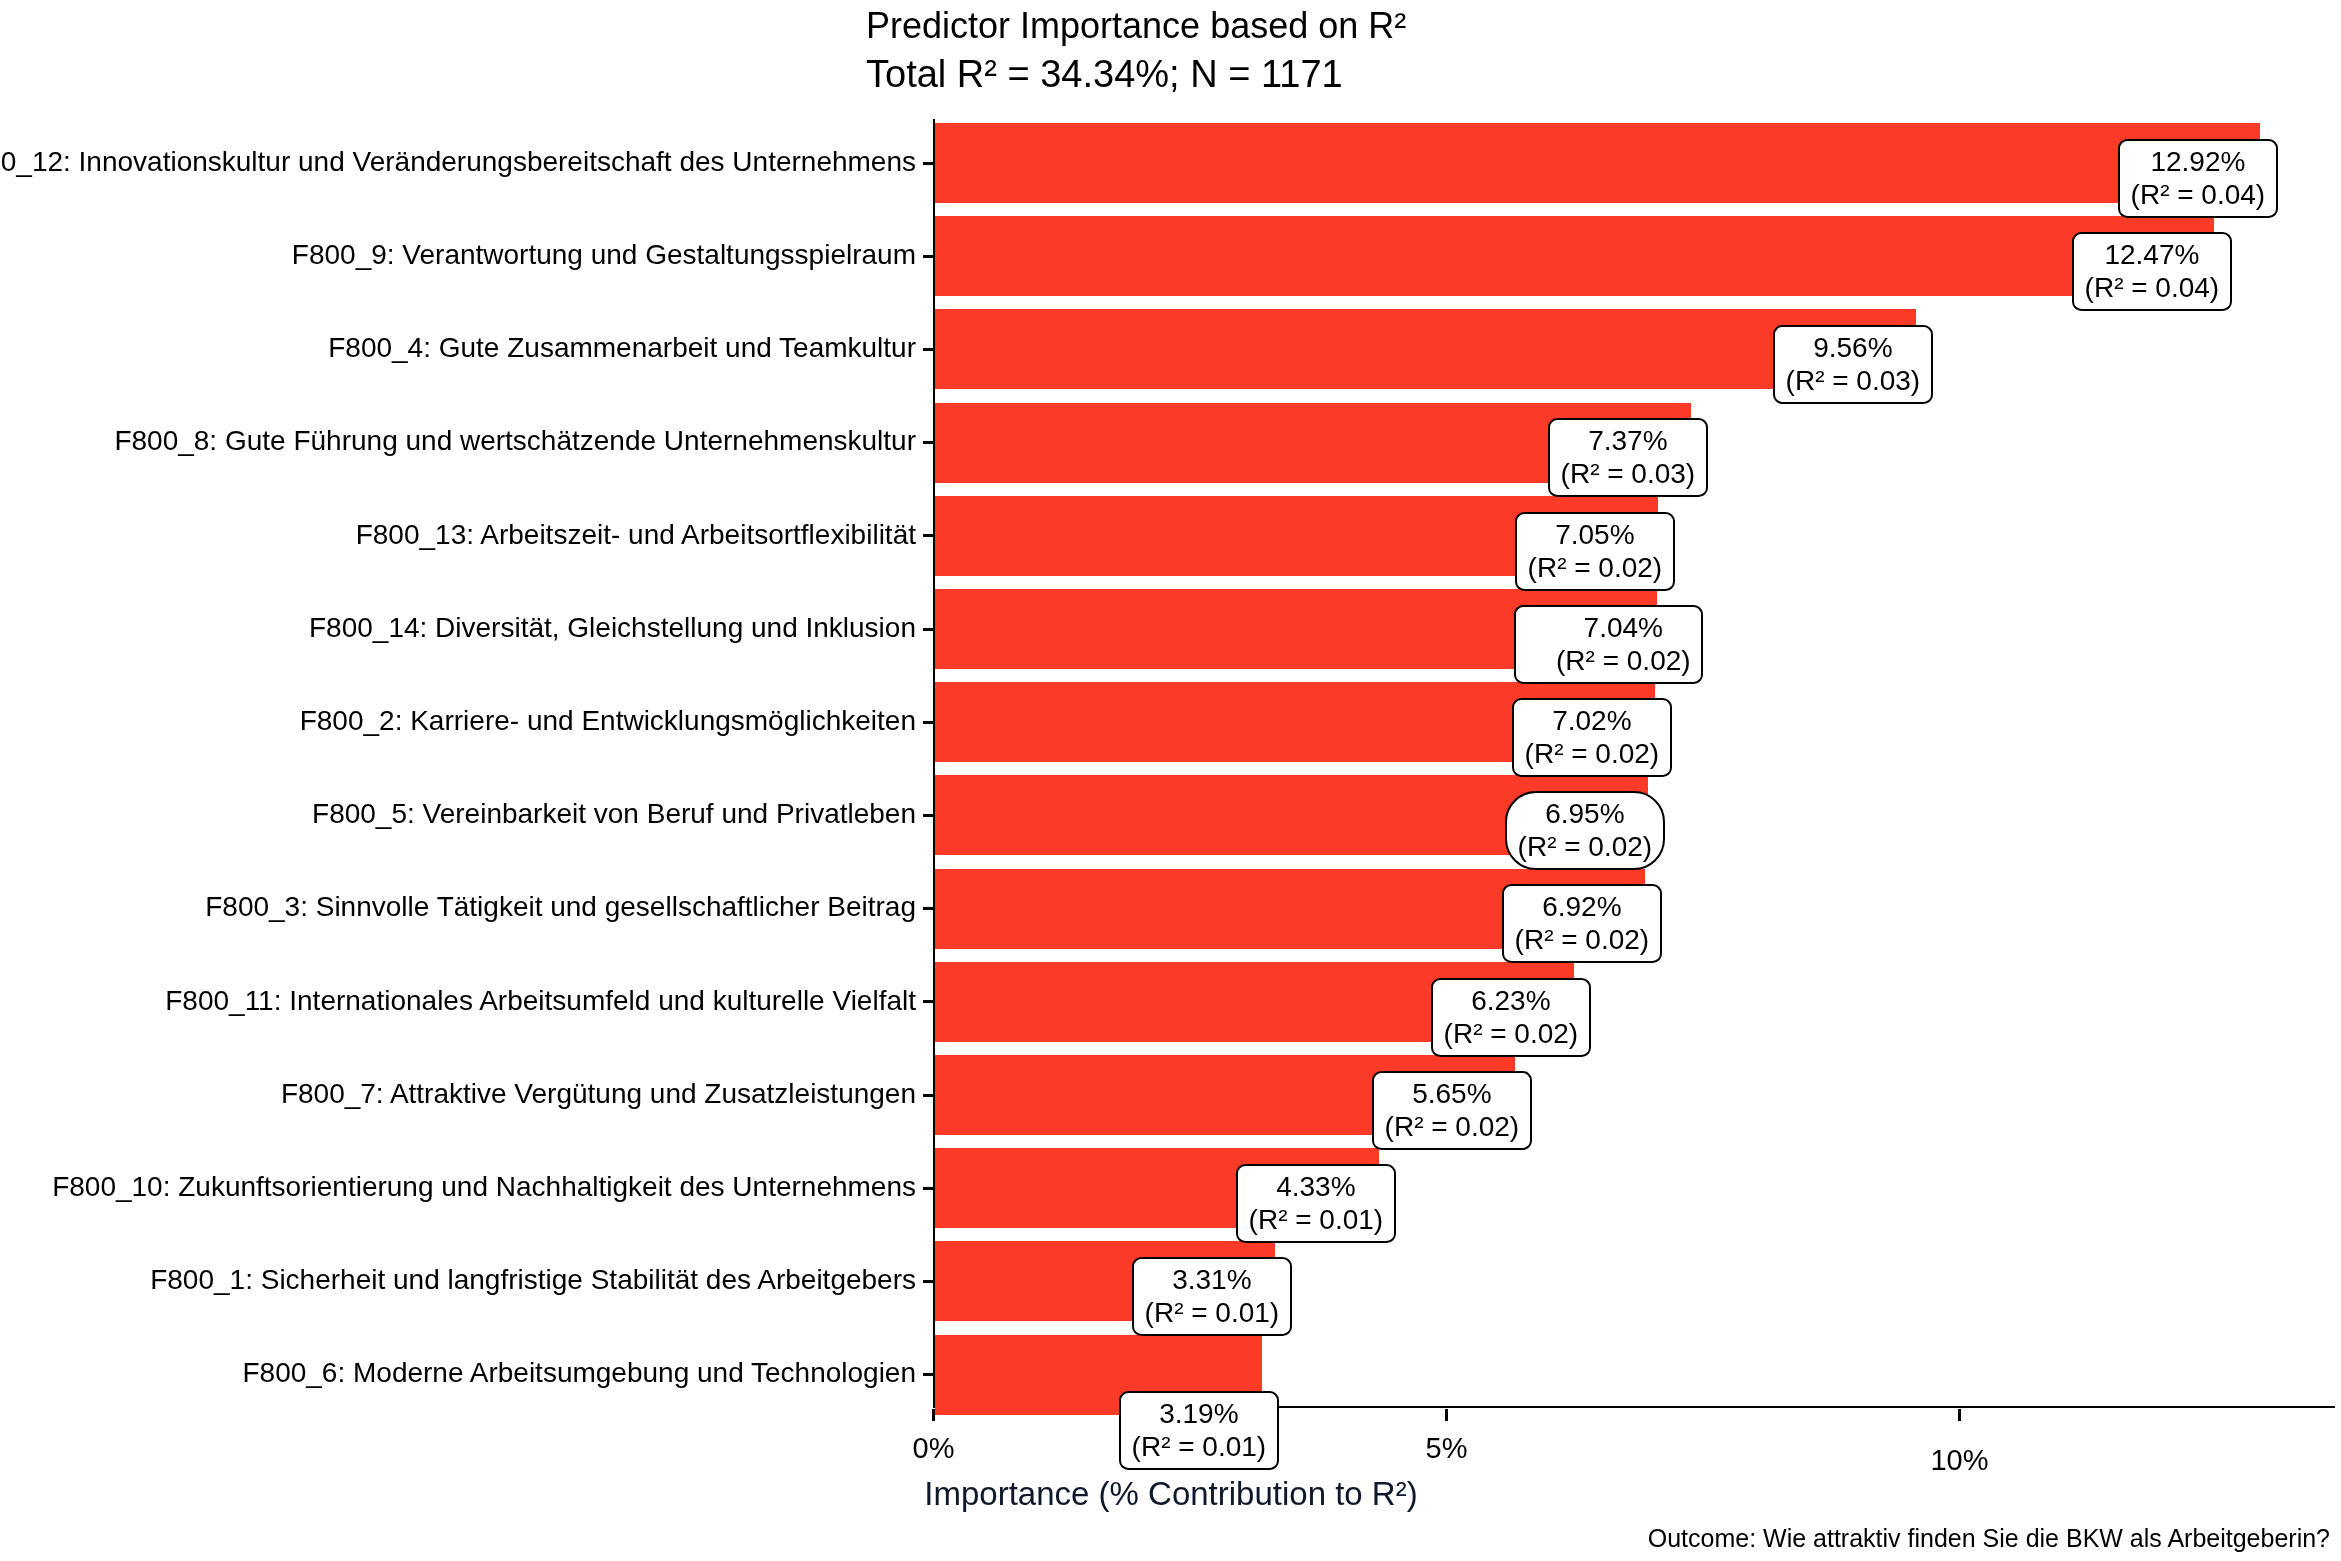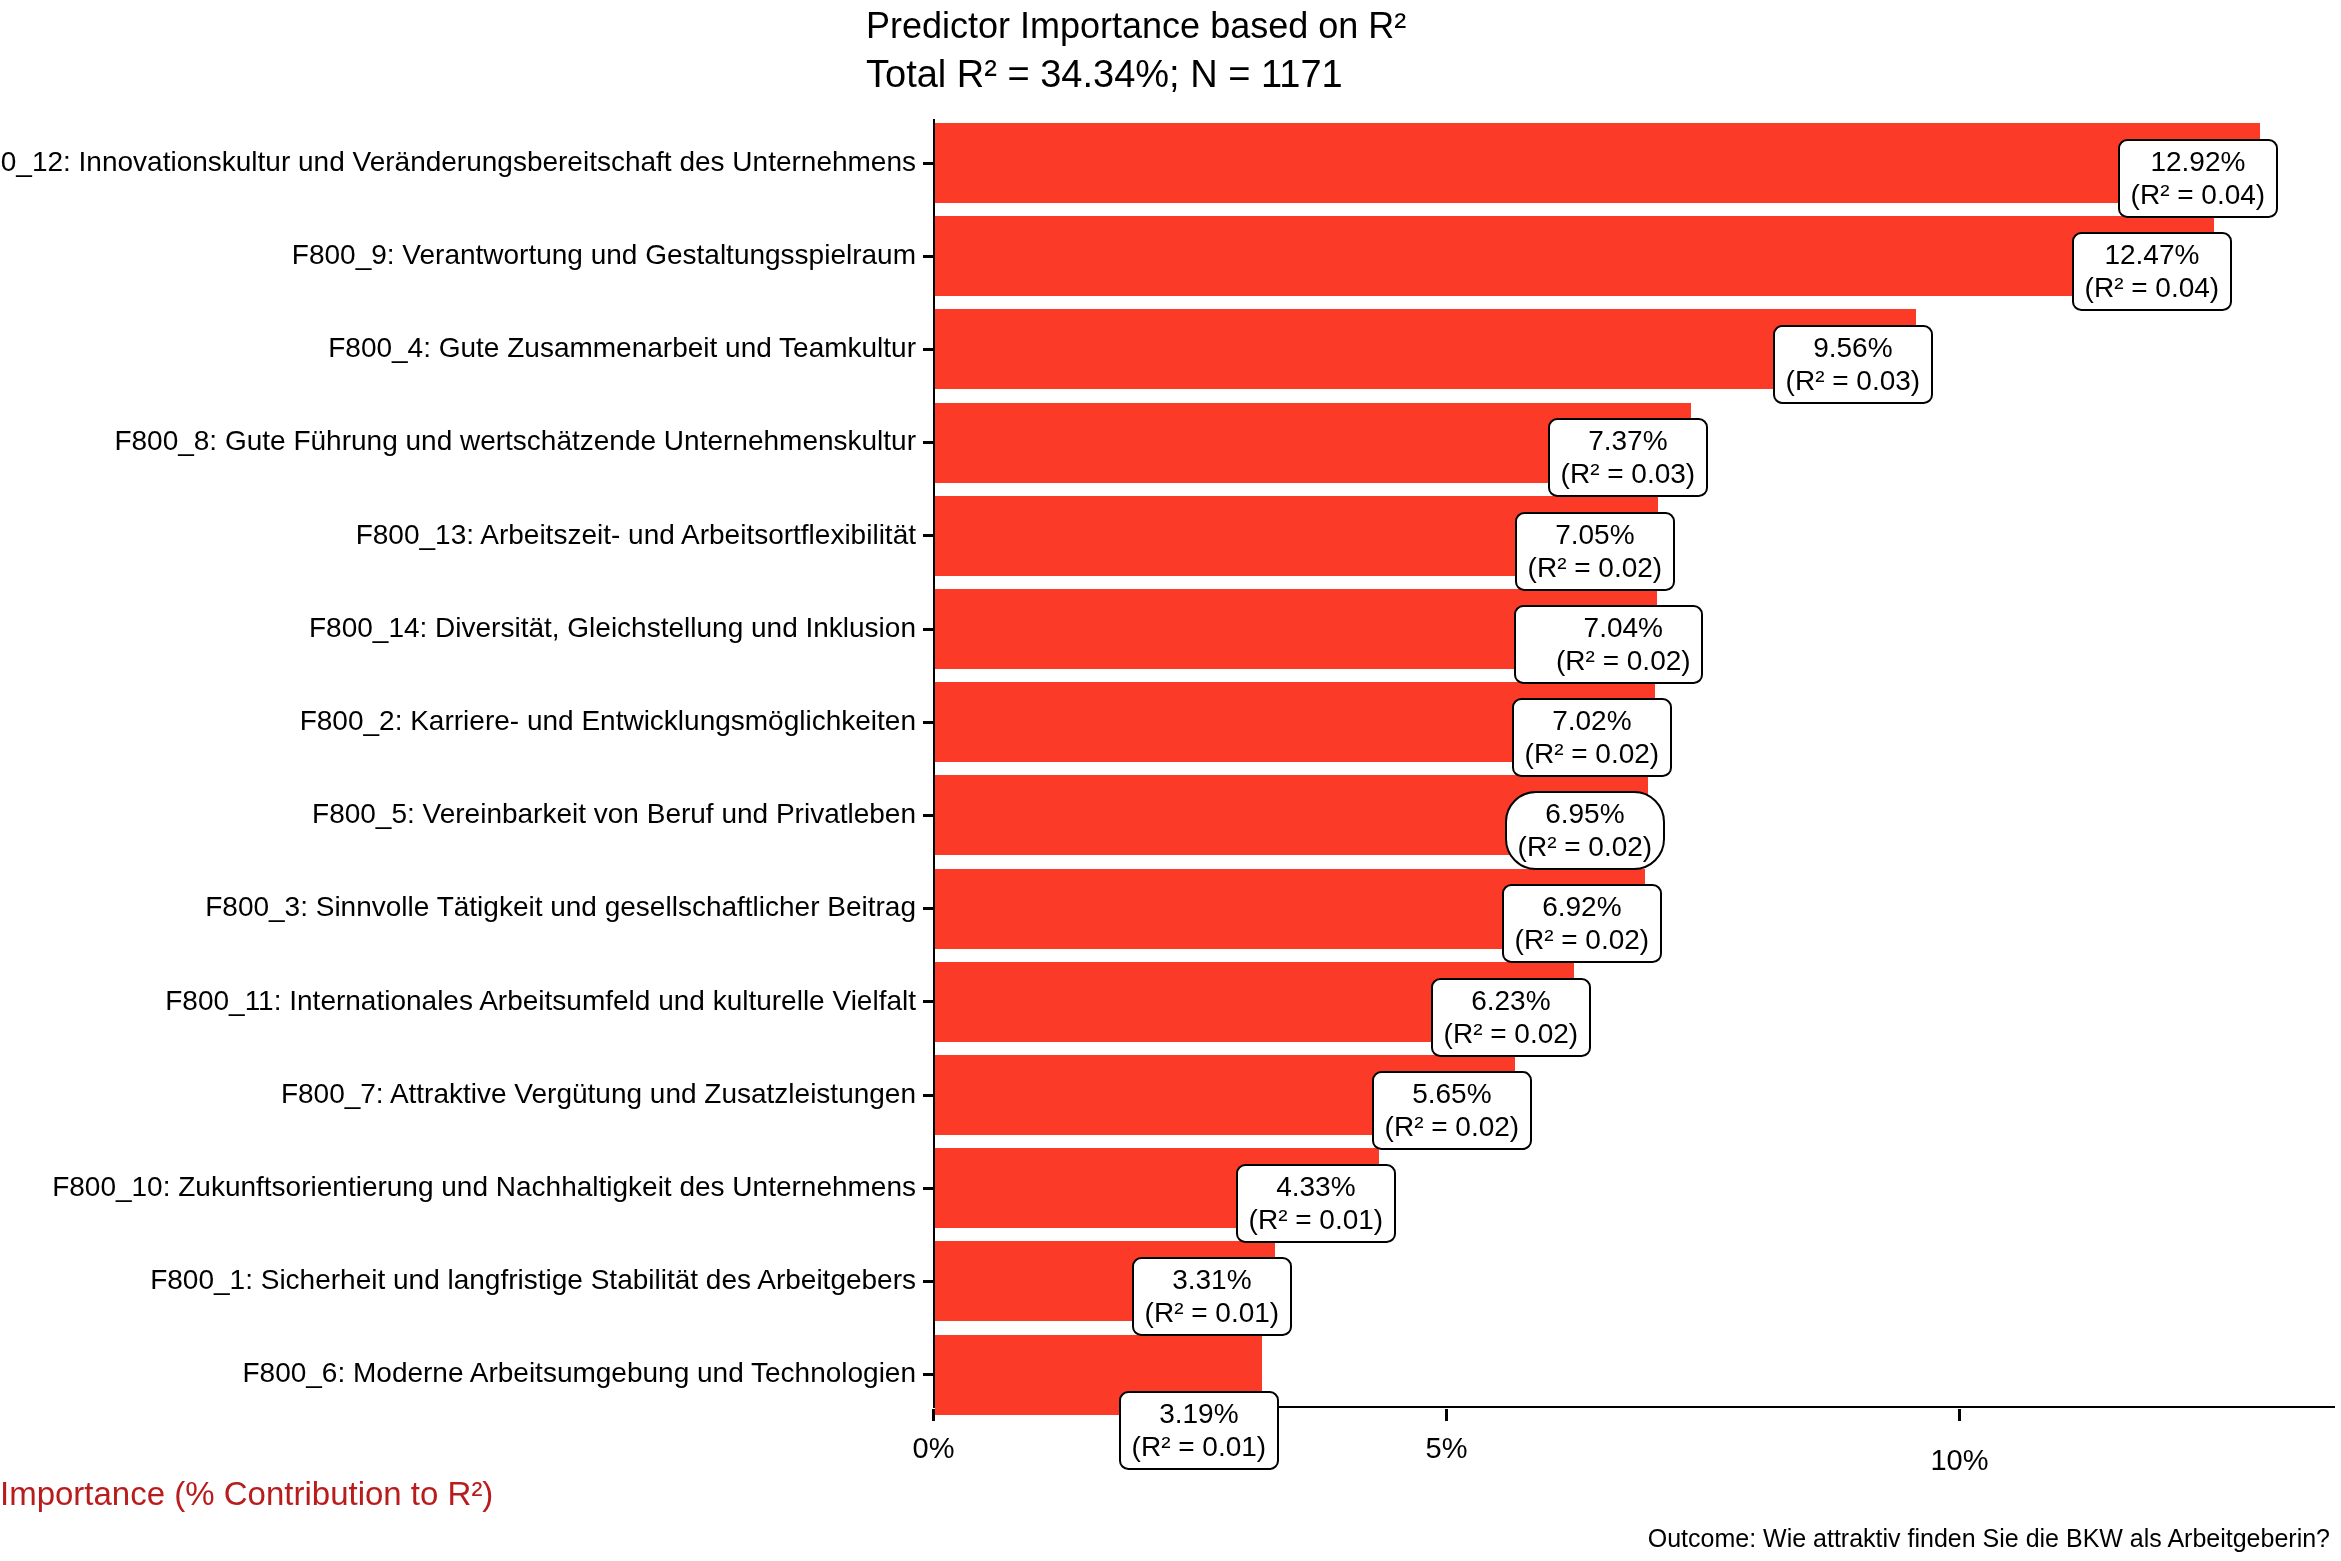--- a/index.html
+++ b/index.html
@@ -122,24 +122,24 @@
     line-height: 33px;
     white-space: nowrap;
     text-align: center;
     color: #000;
   }
   #x-axis-title {
     position: absolute;
     top: 1475px;
     left: 0;
     width: 2342px;
-    text-align: left;
+    text-align: center;
     font-size: 33px;
     line-height: 38px;
-    color: #b91c1c;
+    color: #0f172a;
   }
   #caption {
     position: absolute;
     top: 1524px;
     right: 12px;
     font-size: 25px;
     line-height: 29px;
     white-space: nowrap;
     color: #000;
   }

